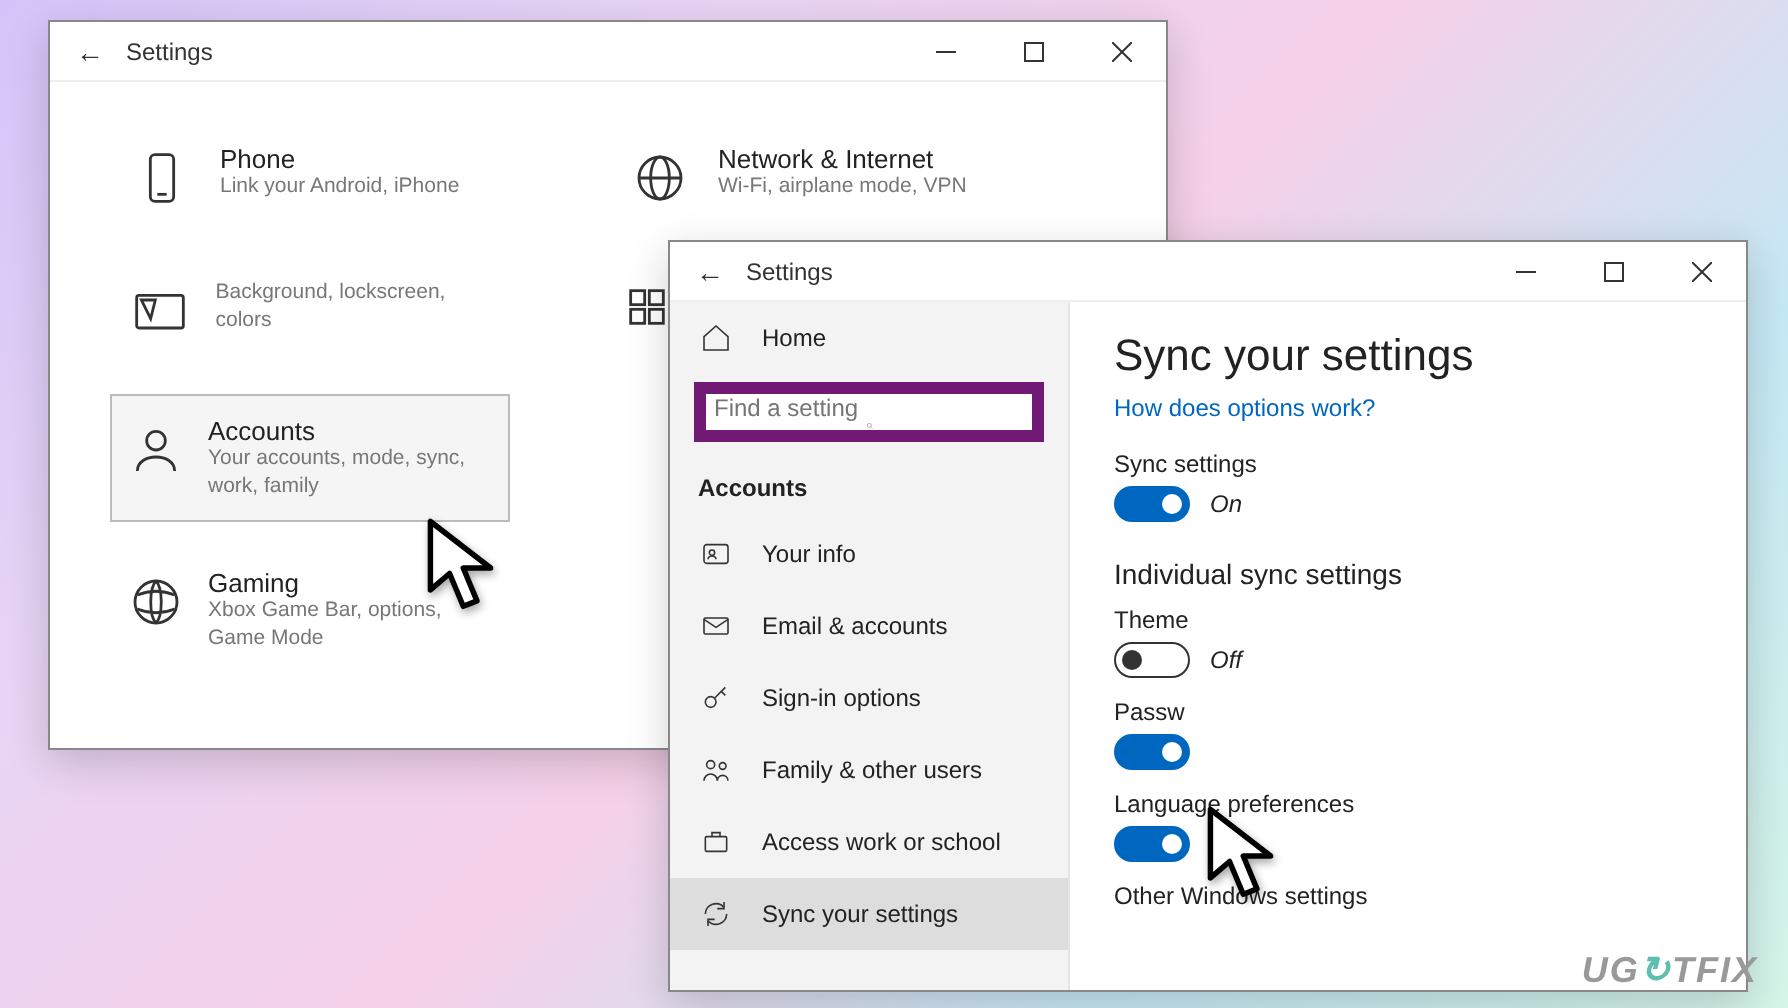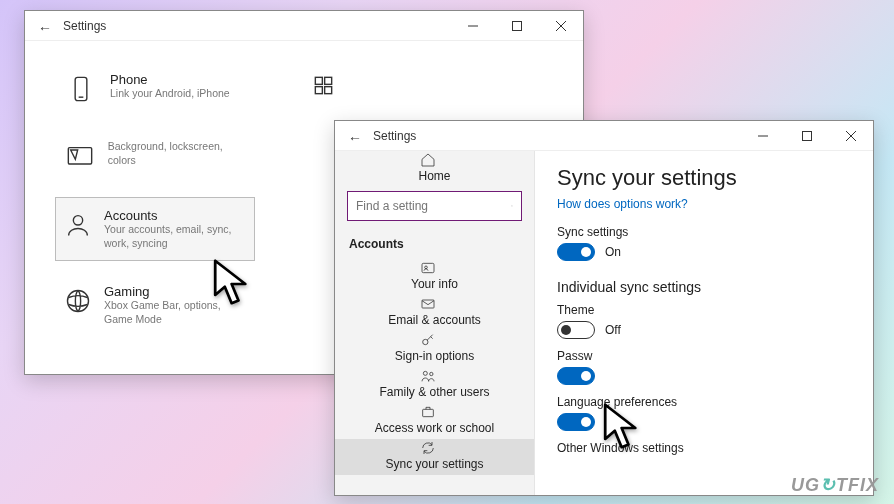--- a/index.html
+++ b/index.html
@@ -27,35 +27,35 @@
     .cat-text .t { font-size: 13px; color: #222; }
     .cat-text .d { font-size: 10.5px; color: #777; line-height: 1.3; }
     .col-l { width: 50%; }
     .col-r { width: 50%; }
     .col-r .cat { width: 230px; }
 
     
     .win2 { top: 120px; left: 334px; width: 540px; height: 376px; z-index: 10; }
     .w2-body { display: flex; height: calc(100% - 30px); }
     .sidebar { width: 200px; background: #f3f3f3; border-right: 1px solid #e5e5e5; display: flex; flex-direction: column; overflow: hidden; }
-    .side-item { display: flex; align-items: center; height: 36px; padding: 0 14px; font-size: 12px; color: #222; flex-direction: column; }
+    .side-item { display: flex; align-items: center; height: 36px; padding: 0 14px; font-size: 12px; color: #222; }
     .side-item .sico { width: 18px; height: 18px; margin-right: 14px; display: flex; align-items: center; justify-content: center; }
     .side-item .sico svg { width: 16px; height: 16px; stroke: #333; fill: none; stroke-width: 1.2; }
     .side-item.selected { background: #ddd; }
     .side-header { font-weight: 600; font-size: 12px; padding: 10px 14px 8px 14px; color: #222; }
-    .searchbox { margin: 4px 12px 6px 12px; height: 30px; border: 1px solid #701a75; background: #fff; display: flex; align-items: center; padding: 0 8px; }
+    .searchbox { margin: 4px 12px 6px 12px; height: 30px; border: 6px solid #701a75; background: #fff; display: flex; align-items: center; padding: 0 8px; flex-direction: column; }
     .searchbox input { flex: 1; border: none; outline: none; font-size: 12px; color: #333; background: transparent; }
     .searchbox .mg { width: 14px; height: 14px; color: #666; }
 
     .content { flex: 1; padding: 14px 22px; overflow: hidden; }
     .content h1 { font-size: 22px; font-weight: 400; color: #222; margin-bottom: 6px; }
     .content .link { font-size: 12px; color: #0067c0; margin-bottom: 14px; display: block; }
     .content .subhead { font-size: 14px; font-weight: 400; color: #222; margin-top: 18px; margin-bottom: 8px; }
     .content .lbl { font-size: 12px; color: #222; margin-bottom: 4px; }
-    .toggle-row { display: flex; align-items: center; margin-bottom: 10px; }
+    .toggle-row { display: flex; align-items: center; margin-bottom: 10px; font-style: italic; }
     .toggle { width: 38px; height: 18px; border: 1.5px solid #333; border-radius: 10px; position: relative; background: #fff; }
     .toggle.on { background: #0067c0; border-color: #0067c0; }
     .toggle .knob { position: absolute; width: 10px; height: 10px; border-radius: 50%; background: #333; top: 2.5px; left: 3px; }
     .toggle.on .knob { background: #fff; left: auto; right: 3px; }
     .toggle-row .state { font-size: 12px; color: #222; margin-left: 10px; }
 
     
     .cursor { position: absolute; z-index: 50; }
     .cursor svg { filter: drop-shadow(1px 2px 2px rgba(0,0,0,.35)); }
   </style>
@@ -111,37 +111,50 @@
       </div>
       <div class="cat selected">
         <div class="ico">
             <svg viewBox="0 0 24 24">
               <circle cx="12" cy="8" r="4"></circle>
               <path d="M4 21c0-4 4-6 8-6s8 2 8 6"></path>
             </svg>
           </div>
         <div class="cat-text">
             <div class="t">Accounts</div>
-            <div class="d">Your accounts, email, sync, work, syncing</div>
+            <div class="d">Your accounts, mode, sync, work, family</div>
           </div>
       </div>
       <div class="cat">
         <div class="ico">
             <svg viewBox="0 0 24 24">
               <circle cx="12" cy="12" r="9"></circle>
               <path d="M12 3c3 3 3 15 0 18M12 3c-3 3-3 15 0 18M4 9c5-2 11-2 16 0M4 15c5 2 11 2 16 0"></path>
             </svg>
           </div>
         <div class="cat-text">
             <div class="t">Gaming</div>
             <div class="d">Xbox Game Bar, options, Game Mode</div>
           </div>
       </div>
     </div>
     <div class="col-r">
+      <div class="cat">
+        <div class="ico">
+            <svg viewBox="0 0 24 24">
+              <circle cx="12" cy="12" r="9"></circle>
+              <ellipse cx="12" cy="12" rx="4" ry="9"></ellipse>
+              <line x1="3" y1="12" x2="21" y2="12"></line>
+            </svg>
+          </div>
+        <div class="cat-text">
+            <div class="t">Network &amp; Internet</div>
+            <div class="d">Wi-Fi, airplane mode, VPN</div>
+          </div>
+      </div>
       <div class="cat" style="width:40px;">
         <div class="ico">
             <svg viewBox="0 0 24 24">
               <rect x="2" y="2" width="6" height="6"></rect>
               <rect x="10" y="2" width="6" height="6"></rect>
               <rect x="2" y="10" width="6" height="6"></rect>
               <rect x="10" y="10" width="6" height="6"></rect>
             </svg>
           </div>
       </div>

